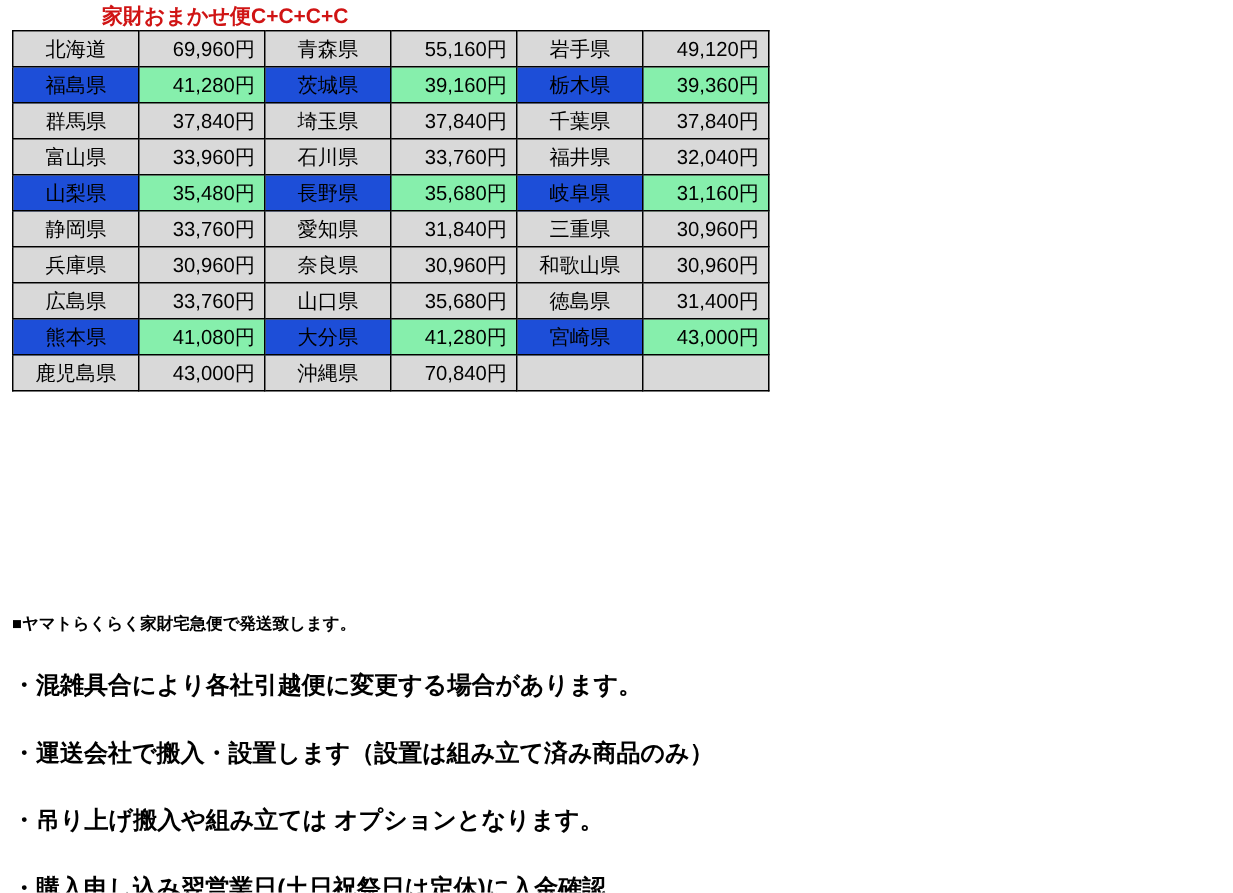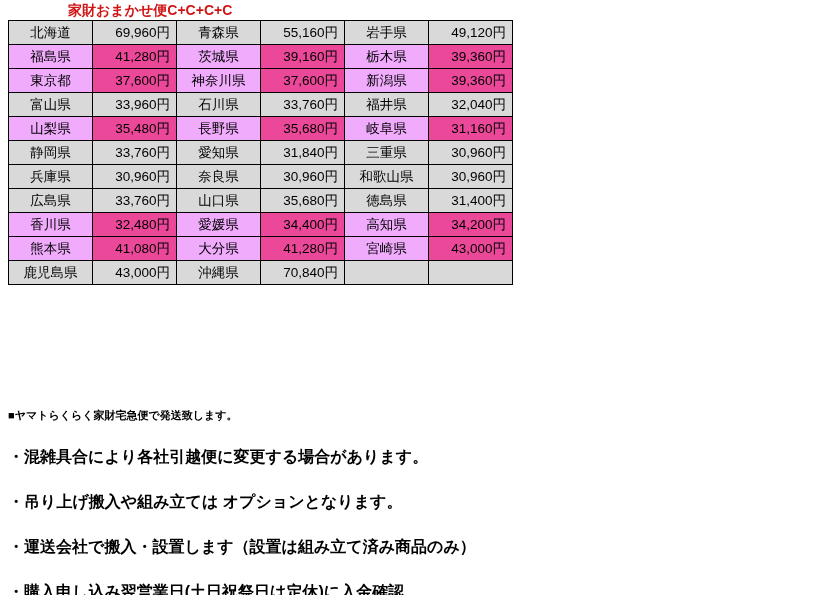--- a/index.html
+++ b/index.html
@@ -42,26 +42,26 @@
     border: 1px solid #000000;
     height: 24px;
     font-size: 13.5px;
     padding: 0 6px;
     box-sizing: border-box;
     white-space: nowrap;
   }
   td.pref {
     width: 84px;
     text-align: center;
-    background: #f0abfc;
+    background: #1d4ed8;
   }
   td.price {
     width: 84px;
     text-align: right;
-    background: #ec4899;
+    background: #86efac;
   }
   tr.shade td.pref,
   tr.shade td.price {
     background: #d9d9d9;
   }
   td.empty {
     background: #ffffff;
   }
   tr.shade td.empty {
     background: #d9d9d9;
@@ -109,27 +109,27 @@
         <td class="price">49,120円</td>
       </tr>
       <tr>
         <td class="pref">福島県</td>
         <td class="price">41,280円</td>
         <td class="pref">茨城県</td>
         <td class="price">39,160円</td>
         <td class="pref">栃木県</td>
         <td class="price">39,360円</td>
       </tr>
-      <tr>
-        <td class="pref">東京都</td>
-        <td class="price">37,600円</td>
-        <td class="pref">神奈川県</td>
-        <td class="price">37,600円</td>
-        <td class="pref">新潟県</td>
-        <td class="price">39,360円</td>
+      <tr class="shade">
+        <td class="pref">群馬県</td>
+        <td class="price">37,840円</td>
+        <td class="pref">埼玉県</td>
+        <td class="price">37,840円</td>
+        <td class="pref">千葉県</td>
+        <td class="price">37,840円</td>
       </tr>
       <tr class="shade">
         <td class="pref">富山県</td>
         <td class="price">33,960円</td>
         <td class="pref">石川県</td>
         <td class="price">33,760円</td>
         <td class="pref">福井県</td>
         <td class="price">32,040円</td>
       </tr>
       <tr>
@@ -158,28 +158,20 @@
       </tr>
       <tr class="shade">
         <td class="pref">広島県</td>
         <td class="price">33,760円</td>
         <td class="pref">山口県</td>
         <td class="price">35,680円</td>
         <td class="pref">徳島県</td>
         <td class="price">31,400円</td>
       </tr>
       <tr>
-        <td class="pref">香川県</td>
-        <td class="price">32,480円</td>
-        <td class="pref">愛媛県</td>
-        <td class="price">34,400円</td>
-        <td class="pref">高知県</td>
-        <td class="price">34,200円</td>
-      </tr>
-      <tr>
         <td class="pref">熊本県</td>
         <td class="price">41,080円</td>
         <td class="pref">大分県</td>
         <td class="price">41,280円</td>
         <td class="pref">宮崎県</td>
         <td class="price">43,000円</td>
       </tr>
       <tr class="shade">
         <td class="pref">鹿児島県</td>
         <td class="price">43,000円</td>
@@ -187,20 +179,20 @@
         <td class="price">70,840円</td>
         <td class="empty"></td>
         <td class="empty"></td>
       </tr>
     </tbody>
   </table>
 
   <div class="notes">
     <div class="note-head">■ヤマトらくらく家財宅急便で発送致します。</div>
     <div class="note-line">・混雑具合により各社引越便に変更する場合があります。</div>
+    <div class="note-line">・運送会社で搬入・設置します（設置は組み立て済み商品のみ）</div>
     <div class="note-line">・吊り上げ搬入や組み立ては オプションとなります。</div>
-    <div class="note-line">・運送会社で搬入・設置します（設置は組み立て済み商品のみ）</div>
     <div class="note-line">・購入申し込み翌営業日(土日祝祭日は定休)に入金確認</div>
     <div class="note-line">・入金確認後7営業日以内に発送します</div>
     <div class="note-line small">・店頭・複数ECモールで平行販売しておりますので同タイミングで購入された場合、お取引をキャンセル頂く場合があります。</div>
   </div>
 
 </div>
 
 </body></html>

